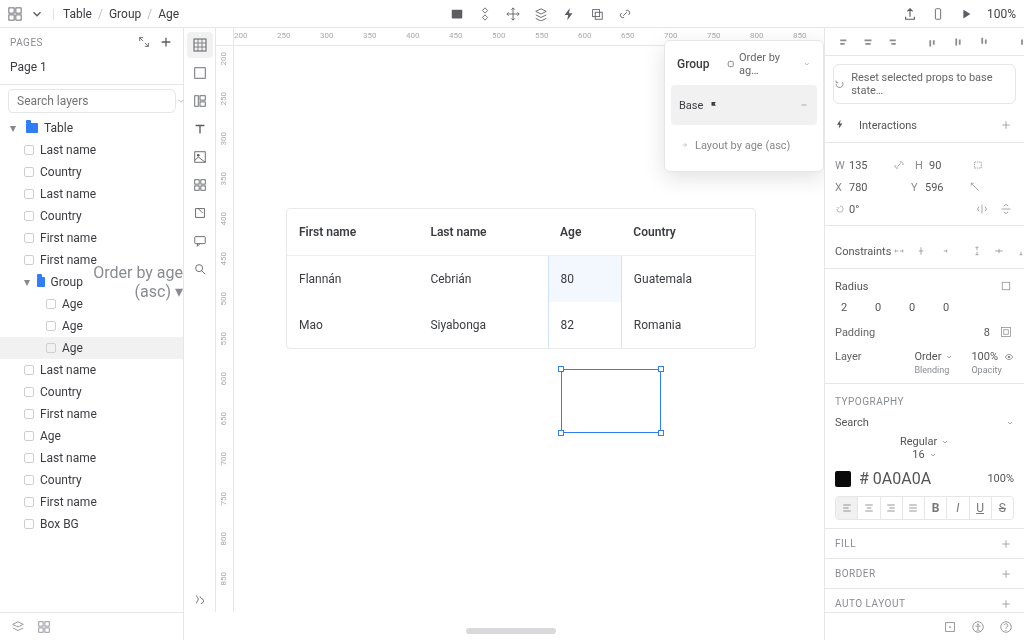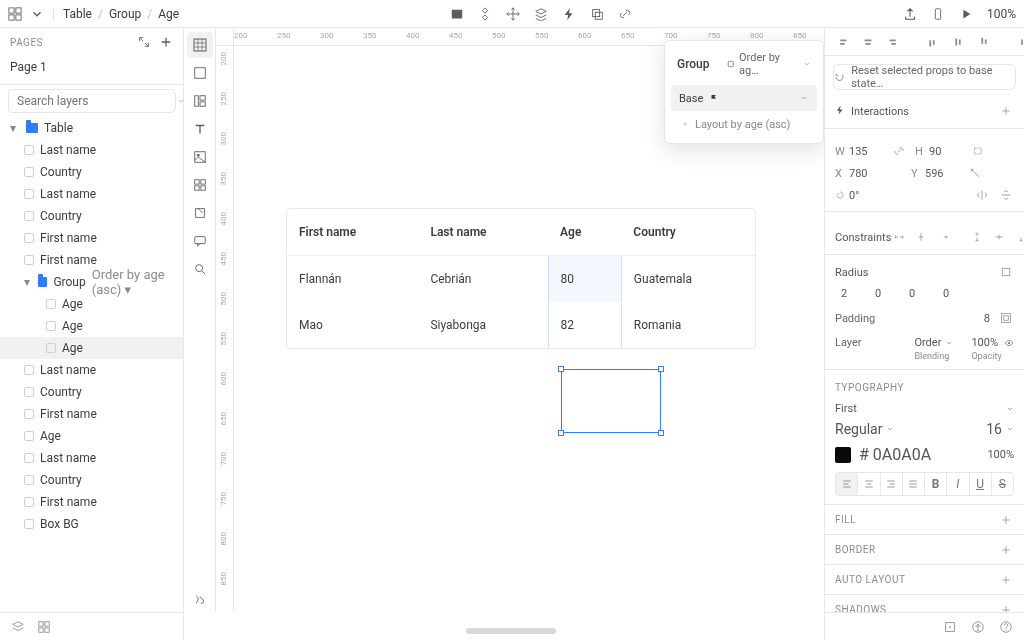--- a/index.html
+++ b/index.html
@@ -45,21 +45,21 @@
   .search .dd{width:16px;height:16px;border-left:1px solid var(--border);display:flex;align-items:center;justify-content:center;color:#999;}
   .tree{flex:1;overflow:auto;}
   .row{height:22px;display:flex;align-items:center;gap:6px;padding-left:10px;font-size:12px;}
   .row .chk{width:10px;height:10px;border:1px solid #cfcfd2;border-radius:2px;}
   .row .chevron{width:10px;color:#888;}
   .row .folder{width:12px;height:10px;background:#2f7ef7;border-radius:1px;position:relative;}
   .row .folder::before{content:"";position:absolute;top:-3px;left:0;width:5px;height:3px;background:#2f7ef7;border-radius:1px 1px 0 0;}
   .row.depth1{padding-left:24px;}
   .row.depth2{padding-left:46px;}
   .row.sel{background:var(--hover);}
-  .row .tag{font-size:13px;color:var(--muted);}
+  .row .tag{font-size:16px;color:var(--muted);text-align:right;}
 
   
   .ruler-h{position:absolute;left:0;right:0;top:0;height:18px;border-bottom:1px solid var(--border);background:#fff;display:flex;}
   .ruler-h .corner{width:18px;border-right:1px solid var(--border);}
   .ruler-h .ticks{flex:1;position:relative;font-size:8px;color:#aaa;}
   .ruler-h .ticks span{position:absolute;top:3px;}
   .ruler-v{position:absolute;left:0;top:18px;bottom:0;width:18px;border-right:1px solid var(--border);background:#fff;}
   .ruler-v span{position:absolute;font-size:8px;color:#aaa;writing-mode:vertical-rl;transform:rotate(180deg);left:3px;}
 
   
@@ -68,41 +68,41 @@
   .art th,.art td{text-align:left;padding:16px 12px;font-size:12px;}
   .art th{font-weight:600;border-bottom:1px solid #eee;}
   .selbox{position:absolute;border:1.5px solid var(--sel);}
   .handle{position:absolute;width:6px;height:6px;background:#fff;border:1.5px solid var(--sel);}
 
   
   .pop{position:absolute;right:0;top:12px;width:160px;background:#fff;border:1px solid var(--border);border-radius:6px;box-shadow:0 6px 22px rgba(0,0,0,.12);padding:6px;}
   .pop .hdr{display:flex;align-items:center;gap:8px;padding:4px 6px 8px;}
   .pop .hdr .title{font-weight:500;}
   .pop .chip{font-size:11px;color:#666;display:flex;align-items:center;gap:4px;}
-  .pop .state{height:26px;border-radius:4px;display:flex;align-items:center;padding:0 8px;font-size:11px;gap:6px;}
+  .pop .state{height:40px;border-radius:4px;display:flex;align-items:center;padding:0 8px;font-size:11px;gap:6px;}
   .pop .state.base{background:var(--hover);justify-content:space-between;}
   .pop .state .flag{width:10px;height:10px;}
   .pop .new{margin-top:8px;padding:4px 6px;display:flex;align-items:center;gap:6px;color:var(--sel);font-size:11px;}
 
   
-  .rp-reset{margin:8px;height:26px;border:1px solid var(--border);border-radius:6px;display:flex;align-items:center;justify-content:center;gap:6px;font-size:11px;color:#666;}
+  .rp-reset{margin:8px;height:40px;border:1px solid var(--border);border-radius:6px;display:flex;align-items:center;justify-content:center;gap:6px;font-size:11px;color:#666;}
   .rp-sec{border-top:1px solid var(--border);padding:8px 10px;}
   .rp-sec.first{border-top:none;padding-top:4px;}
   .rp-sec .hdr{display:flex;align-items:center;justify-content:space-between;height:18px;}
   .rp-sec .hdr .t{font-size:11px;color:#555;}
   .rp-sec .hdr .t.caps{font-size:10px;letter-spacing:.5px;text-transform:uppercase;color:var(--muted);}
   .fields{display:flex;gap:8px;margin-top:6px;align-items:center;}
   .fld{display:flex;align-items:center;gap:4px;font-size:11px;color:#666;}
   .fld .lbl{color:var(--muted);width:10px;}
   .fld .val{color:#555;width:34px;}
   .iconbtn{width:16px;height:16px;display:flex;align-items:center;justify-content:center;color:var(--muted);}
   .radgrid{display:flex;gap:16px;margin-top:6px;}
   .radgrid .val{width:18px;text-align:center;font-size:11px;color:#555;}
   .typo .family{margin-top:6px;font-size:11px;color:#555;display:flex;justify-content:space-between;align-items:center;}
-  .typo .row2{display:flex;justify-content:space-between;align-items:center;margin-top:6px;font-size:14px;color:#555;}
+  .typo .row2{display:flex;justify-content:space-between;align-items:center;margin-top:6px;font-size:11px;color:#555;flex-direction:column;}
   .swatch-row{display:flex;align-items:center;gap:8px;margin-top:8px;}
   .swatch{width:16px;height:16px;background:#0a0a0a;border-radius:2px;}
   .aligns{display:flex;gap:0;margin-top:8px;border:1px solid var(--border);border-radius:4px;overflow:hidden;}
   .aligns .b{flex:1;height:22px;display:flex;align-items:center;justify-content:center;border-right:1px solid var(--border);color:#777;}
   .aligns .b:last-child{border-right:none;}
   .aligns .b.sel{background:var(--hover);}
   .sec-collapsed{height:30px;display:flex;align-items:center;justify-content:space-between;padding:0 10px;border-top:1px solid var(--border);font-size:10px;letter-spacing:.5px;text-transform:uppercase;color:var(--muted);}
 
   
   .rp-align{height:28px;border-bottom:1px solid var(--border);display:flex;align-items:center;gap:12px;padding:0 10px;color:var(--muted);}
@@ -521,21 +521,21 @@
 
     <div class="rp-reset">
       <svg width="12" height="12" viewBox="0 0 16 16">
           <path d="M3 8a5 5 0 109-3M3 3v3h3" fill="none" stroke="currentColor"></path>
         </svg>
       <span>Reset selected props to base state…</span>
     </div>
 
     <div class="rp-sec first">
       <div class="hdr">
-        <span class="t" style="display:flex;align-items:flex-start;gap:6px;">
+        <span class="t" style="display:flex;align-items:flex-start;gap:14px;">
           <svg width="10" height="10" viewBox="0 0 16 16">
               <path d="M9 1L3 9h4l-1 6 6-8H8z" fill="currentColor"></path>
             </svg>
           <span>Interactions</span>
         </span>
         <span class="iconbtn">
             <svg width="12" height="12" viewBox="0 0 16 16">
               <path d="M8 3v10M3 8h10" stroke="currentColor"></path>
             </svg>
           </span>
@@ -692,21 +692,21 @@
           <div style="font-size:9px;color:var(--muted)">Opacity</div>
         </div>
       </div>
     </div>
 
     <div class="rp-sec typo">
       <div class="hdr">
           <span class="t caps">Typography</span>
         </div>
       <div class="family">
-        <span>First</span>
+        <span>Search</span>
         <svg width="8" height="8" viewBox="0 0 16 16">
             <path d="M4 6l4 4 4-4" fill="none" stroke="currentColor"></path>
           </svg>
       </div>
       <div class="row2">
         <div style="display:flex;align-items:center;gap:4px;">
           <span>Regular</span>
           <svg width="8" height="8" viewBox="0 0 16 16">
               <path d="M4 6l4 4 4-4" fill="none" stroke="currentColor"></path>
             </svg>

